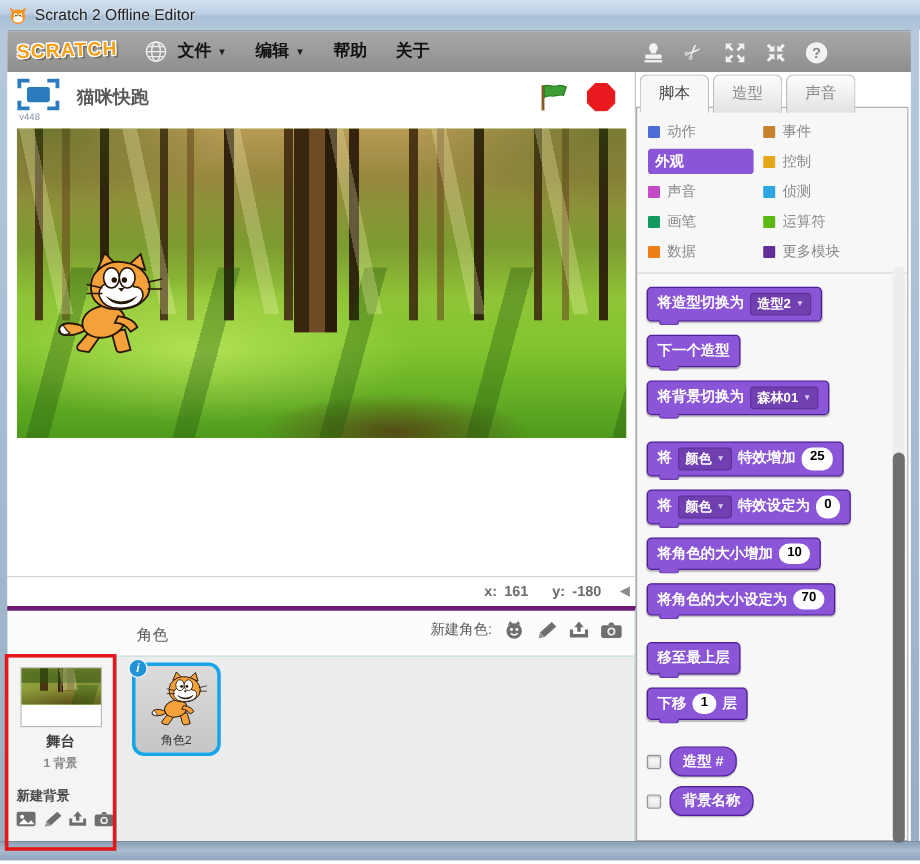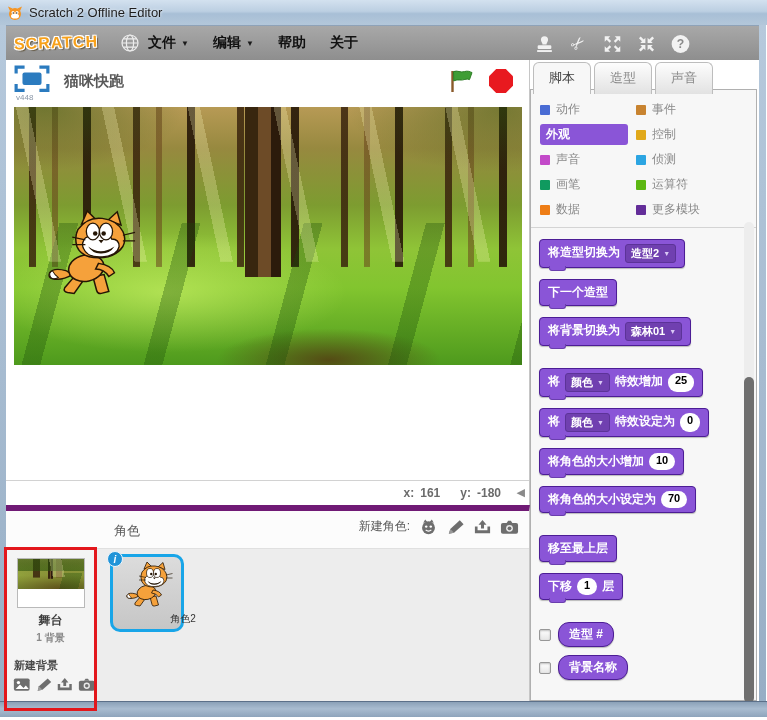--- a/index.html
+++ b/index.html
@@ -69,21 +69,21 @@
     background-position:0 0,0 0,0 0,0 100%,0 0,0 0,0 0,0 0,0 0; }
   .cat-stage { position:absolute; left:30px; top:102px; width:94px; height:90px; cursor:pointer; }
 
   .coord-bar { position:absolute; left:0; bottom:0; width:100%; height:25px; border-top:1px solid #d2d2d2;
     display:flex; align-items:center; justify-content:flex-end; gap:6px; padding-right:28px;
     font-size:12px; font-weight:bold; color:#6b6b6b; background:#fff; }
   .collapse-arrow { position:absolute; right:4px; top:5px; font-size:11px; color:#8a8a8a; cursor:pointer; }
 
   
   .bottom-panel { position:absolute; left:0; top:445px; width:524px; height:196px;
-    border-top:6px solid #701a75; border-right:1px solid #c6c6c6; background:#14b8a6; }
+    border-top:4px solid #701a75; border-right:1px solid #c6c6c6; background:#14b8a6; }
   .bp-header { position:absolute; left:0; top:0; width:100%; height:38px; background:#fcfcfc;
     border-bottom:1px solid #e0e0e0; }
   .sprites-title { position:absolute; left:108px; top:11px; font-size:13px; color:#5a5a5a; }
   .new-sprite-group { position:absolute; right:10px; top:7px; display:flex; align-items:center; gap:9px; }
   .new-sprite-label { font-size:12px; color:#5a5a5a; }
   .small-icn { width:19px; height:16px; cursor:pointer; }
   .small-icn svg { width:100%; height:100%; }
 
   .stage-selector { position:absolute; left:0; top:38px; width:90px; height:158px; background:#f4f4f4;
     border-right:1px solid #ccc; cursor:pointer;font-weight:bold; }
@@ -94,21 +94,21 @@
   .stage-thumb-label { text-align:center; font-size:12px; color:#3c3c3c; margin-top:4px; }
   .backdrop-count { text-align:center; font-size:10px; color:#8a8a8a; margin-top:2px; }
   .new-backdrop-label { font-size:11px; color:#4a4a4a; margin:13px 0 4px 8px; }
   .backdrop-icons { display:flex; gap:4px; margin-left:7px; }
   .backdrop-icons .small-icn { width:18px; height:15px; }
 
   .sprites-list { position:absolute; left:91px; top:38px; right:0; bottom:0; background:#ededed; }
   .sprite-thumb { position:absolute; left:13px; top:5px; width:74px; height:78px; background:linear-gradient(#dcdcdc,#c6c6c6);
     border:3px solid #18a5e8; border-radius:10px; cursor:pointer; }
   .sprite-thumb svg.cat-small { position:absolute; left:11px; top:4px; width:50px; height:48px; }
-  .sprite-name { position:absolute; bottom:3px; width:100%; text-align:center; font-size:10px; color:#333;margin-left:36px; }
+  .sprite-name { position:absolute; bottom:3px; width:100%; text-align:center; font-size:10px; color:#333; }
   .info-badge { position:absolute; left:-6px; top:-6px; width:16px; height:16px; border-radius:50%;
     background:#2194d8; border:1px solid #eef6fc; color:#fff; font-size:10px; font-weight:bold; font-style:italic;
     display:flex; align-items:center; justify-content:center; cursor:pointer; }
 
   
   .right-col { position:absolute; left:524px; top:0; width:230px; height:641px; }
   .tabs { position:absolute; left:3px; top:2px; display:flex; gap:3px; z-index:2; }
   .tab { padding:6px 15px 7px; font-size:13px; border:1px solid #bdbdbd; border-bottom:none;
     border-radius:6px 6px 0 0; background:linear-gradient(#fdfdfd,#e2e2e2); color:#8a8a8a; cursor:pointer; }
   .tab.active { background:#f7f7f7; color:#3f3f3f; position:relative; }

